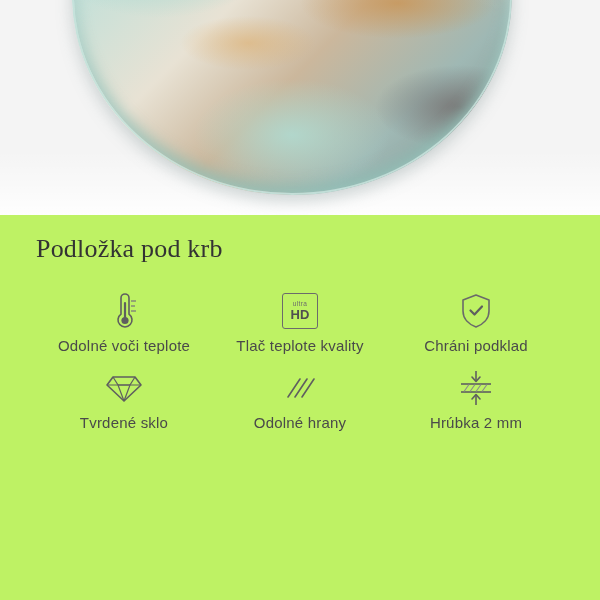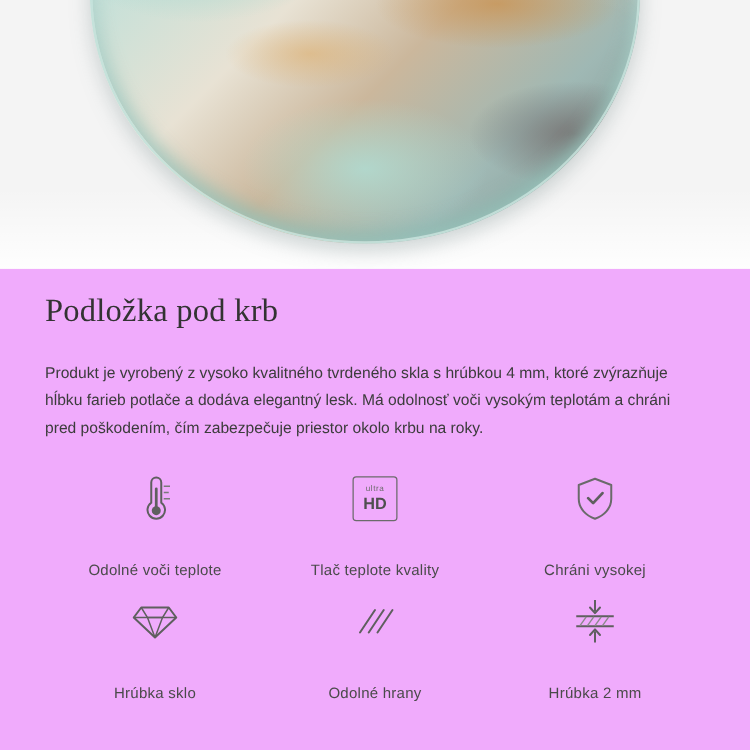--- a/index.html
+++ b/index.html
@@ -10,21 +10,21 @@
     width: 600px;
     height: 600px;
     background: #ffffff;
     font-family: "Liberation Sans", sans-serif;
     overflow: hidden;
   }
   .page {
     position: relative;
     width: 600px;
     height: 600px;
-    background: #f0abfc;
+    background: #bef264;
   }
 
   
   .hero {
     position: relative;
     width: 600px;
     height: 215px;
     overflow: hidden;
     background: #ffffff;
   }
@@ -114,22 +114,22 @@
     align-items: center;
     justify-content: flex-start;
   }
   .feature-icon {
     height: 44px;
     display: flex;
     align-items: center;
     justify-content: flex-start;
   }
   .feature-label {
-    margin-top: 28px;
-    font-size: 12px;
+    margin-top: 4px;
+    font-size: 15px;
     color: #4a4a4a;
     text-align: center;
     letter-spacing: 0.2px;
   }
   .ultrahd {
     width: 34px; height: 34px;
     border: 1.5px solid #6b6b6b;
     border-radius: 3px;
     display: flex;
     flex-direction: column;
@@ -153,21 +153,20 @@
     </div>
 
   </div>
 
   <div class="content">
 
     <h1 class="headline">
       <span>Podložka pod krb</span>
     </h1>
 
-    <p class="body-copy">Produkt je vyrobený z vysoko kvalitného tvrdeného skla s hrúbkou 4 mm, ktoré zvýrazňuje hĺbku farieb potlače a dodáva elegantný lesk. Má odolnosť voči vysokým teplotám a chráni pred poškodením, čím zabezpečuje priestor okolo krbu na roky.</p>
 
     <div class="features">
 
       <div class="feature">
         <div class="feature-icon">
           <svg width="36" height="38" viewBox="0 0 36 38" aria-hidden="true">
             <path d="M15 6a4 4 0 0 1 8 0v16.2a7 7 0 1 1-8 0V6z" fill="none" stroke="#5f5f5f" stroke-width="1.6"></path>
             <line x1="19" y1="11" x2="19" y2="25" stroke="#5f5f5f" stroke-width="2.2" stroke-linecap="round"></line>
             <circle cx="19" cy="28.5" r="3.6" fill="#5f5f5f"></circle>
             <line x1="25" y1="9" x2="30" y2="9" stroke="#7a7a7a" stroke-width="1.3"></line>
@@ -188,34 +187,34 @@
         <div class="feature-label">Tlač teplote kvality</div>
       </div>
 
       <div class="feature">
         <div class="feature-icon">
           <svg width="36" height="40" viewBox="0 0 36 40" aria-hidden="true">
             <path d="M18 4 L31 9 V20 C31 28 25 33.5 18 36 C11 33.5 5 28 5 20 V9 Z" fill="none" stroke="#6a6a6a" stroke-width="1.6" stroke-linejoin="round"></path>
             <path d="M12.5 19.5 L16.5 23.5 L24 15.5" fill="none" stroke="#5f5f5f" stroke-width="2.2" stroke-linecap="round" stroke-linejoin="round"></path>
           </svg>
         </div>
-        <div class="feature-label">Chráni vysokej</div>
+        <div class="feature-label">Chráni podklad</div>
       </div>
 
       <div class="feature">
         <div class="feature-icon">
           <svg width="40" height="34" viewBox="0 0 40 34" aria-hidden="true">
             <path d="M9 6 H31 L37 14 L20 30 L3 14 Z" fill="none" stroke="#5f5f5f" stroke-width="1.6" stroke-linejoin="round"></path>
             <path d="M3 14 H37" stroke="#5f5f5f" stroke-width="1.2"></path>
             <path d="M9 6 L14 14 L20 30" fill="none" stroke="#5f5f5f" stroke-width="1.2"></path>
             <path d="M31 6 L26 14 L20 30" fill="none" stroke="#5f5f5f" stroke-width="1.2"></path>
             <path d="M14 14 H26" stroke="#5f5f5f" stroke-width="1.2"></path>
           </svg>
         </div>
-        <div class="feature-label">Hrúbka sklo</div>
+        <div class="feature-label">Tvrdené sklo</div>
       </div>
 
       <div class="feature">
         <div class="feature-icon">
           <svg width="40" height="30" viewBox="0 0 40 30" aria-hidden="true">
             <line x1="8" y1="24" x2="20" y2="6" stroke="#5f5f5f" stroke-width="1.6" stroke-linecap="round"></line>
             <line x1="15" y1="24" x2="27" y2="6" stroke="#5f5f5f" stroke-width="1.6" stroke-linecap="round"></line>
             <line x1="22" y1="24" x2="34" y2="6" stroke="#5f5f5f" stroke-width="1.6" stroke-linecap="round"></line>
           </svg>
         </div>

